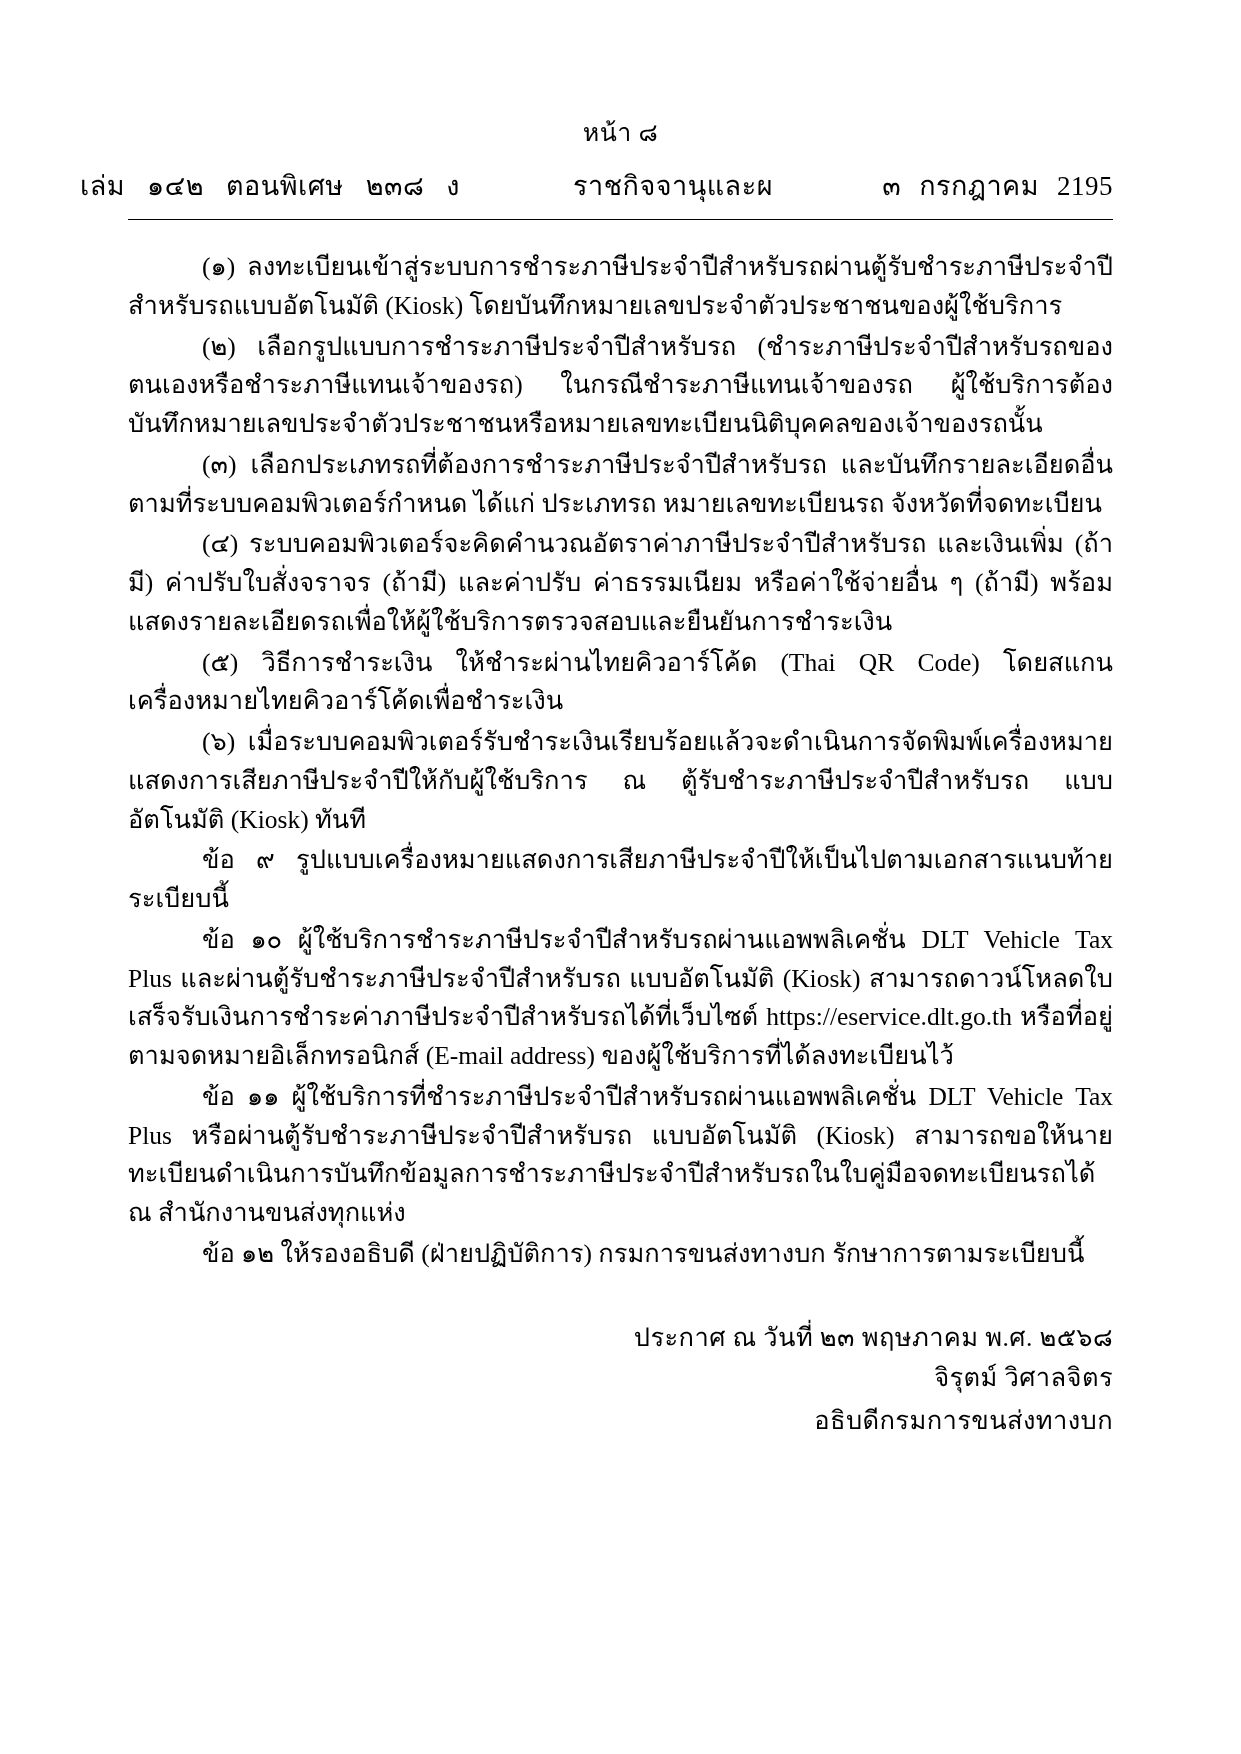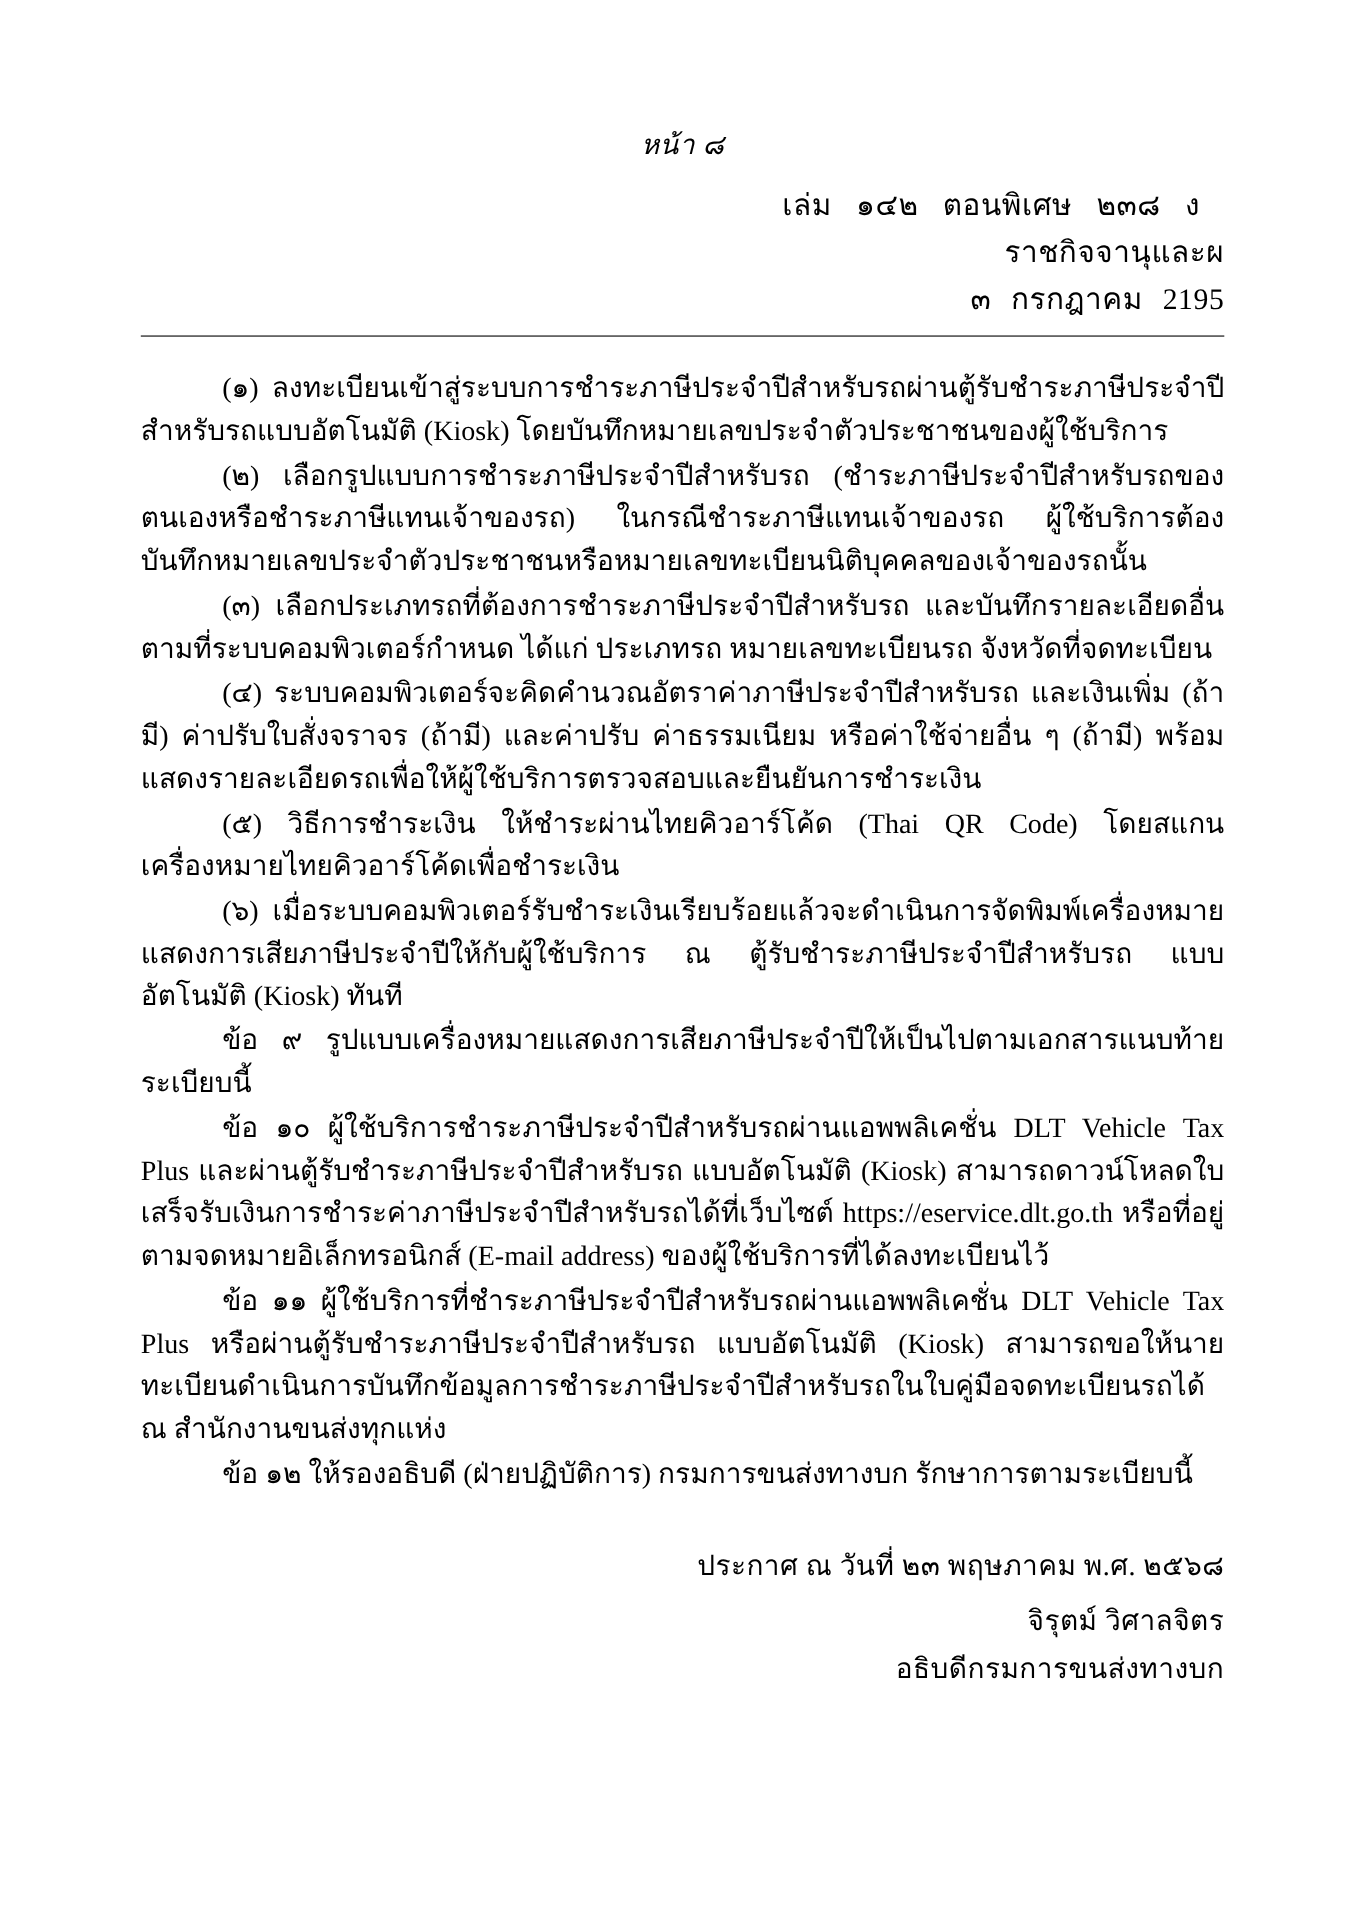--- a/index.html
+++ b/index.html
@@ -23,29 +23,27 @@
     padding: 0;
   }
   .header-block {
     margin-top: 118px;
     text-align: center;
   }
   .page-label {
     font-size: 25px;
     letter-spacing: 0.5px;
     line-height: 1.2;
-    font-style: italic;
   }
   .header-row {
     display: flex;
     align-items: flex-end;
     justify-content: space-between;
-    margin: 16px 128px 0 101px;
+    margin: 16px 128px 0 80px;
     font-size: 27px;
-    flex-direction: column;
   }
   .header-left {
     white-space: nowrap;
     letter-spacing: 0.5px;
   }
   .header-left span { margin-right: 22px; }
   .header-center {
     white-space: nowrap;
     letter-spacing: 0.5px;
   }
@@ -70,21 +68,21 @@
     margin: 0 0 2px 0;
     text-indent: 74px;
   }
   .closing {
     margin: 44px 128px 0 128px;
     text-align: right;
     font-size: 25.5px;
     line-height: 1.6;
   }
   .closing div { letter-spacing: 0.4px; }
-  .sign-name { margin-top: 10px; }
+  .sign-name { margin-top: 0; }
   .sign-title { margin-top: 2px; }
 </style>
 </head>
 <body>
 
 <div class="page">
 
   <div class="header-block">
     <div class="page-label">หน้า  ๘</div>
 

